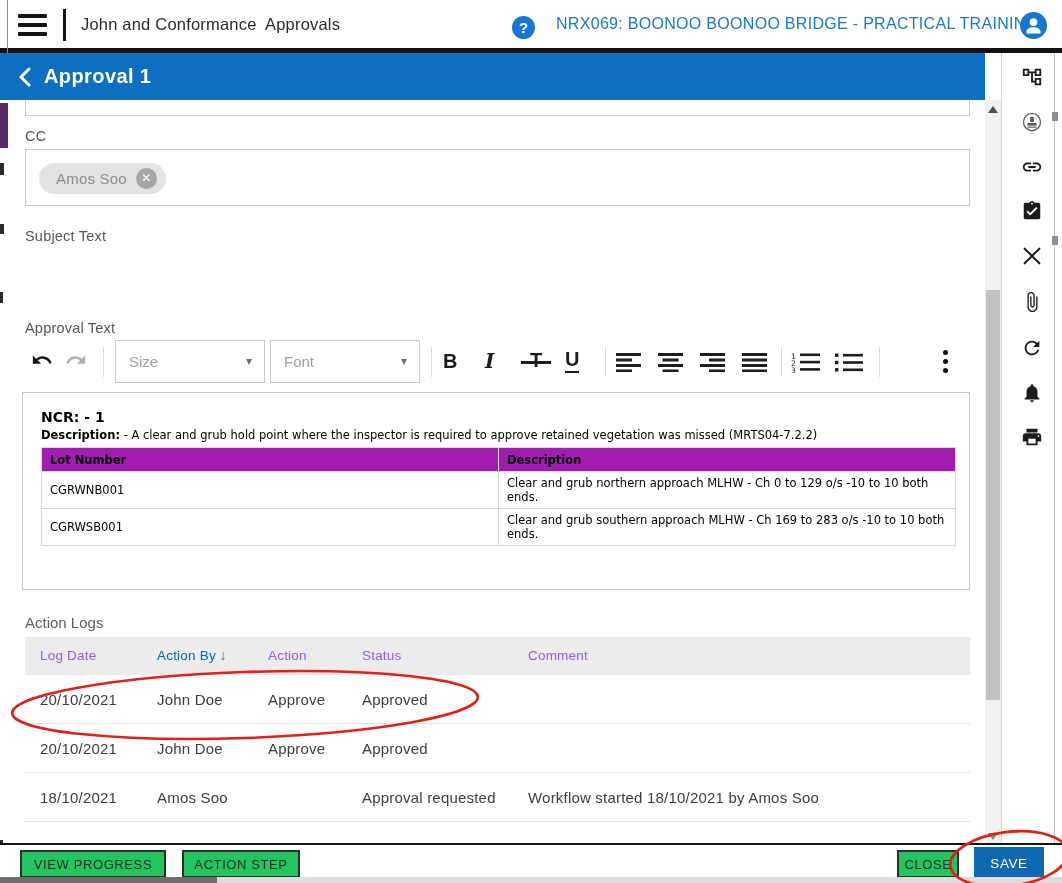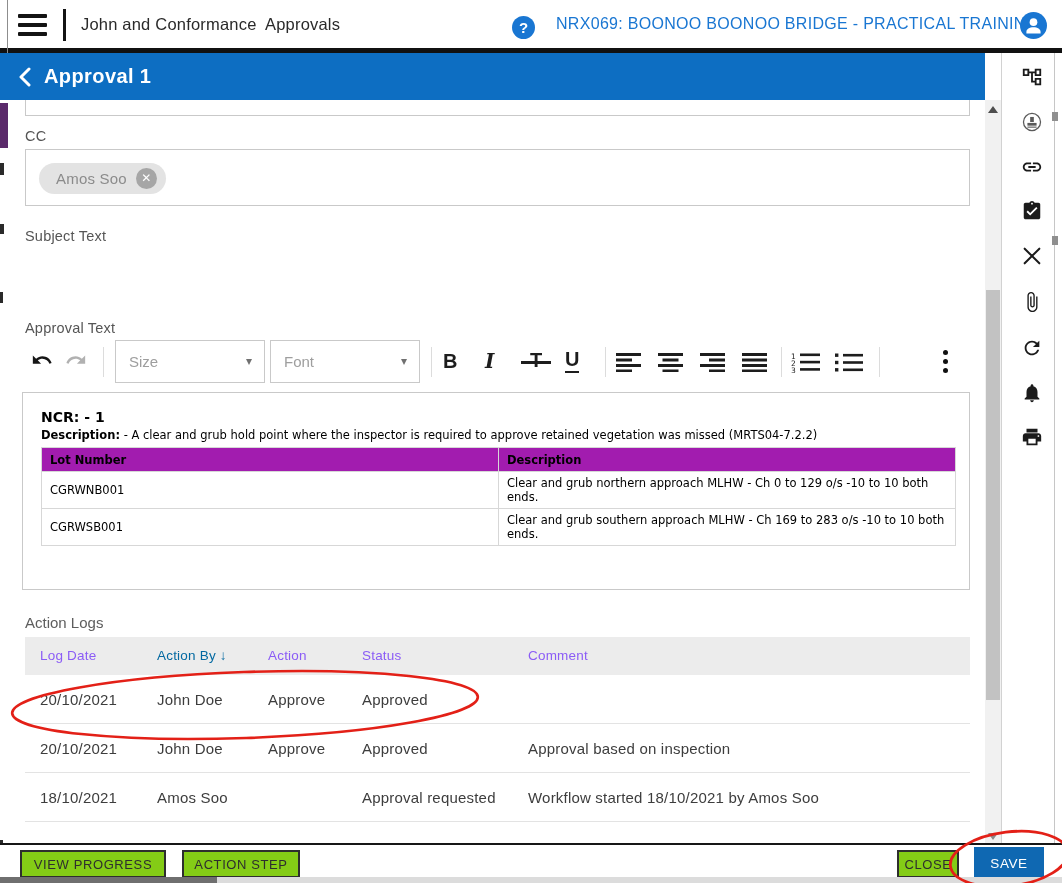--- a/index.html
+++ b/index.html
@@ -76,21 +76,21 @@
   .al-title { left:25px; top:614px; font-size:15px; color:#5d5d5d; }
   .al-head { left:25px; top:637px; width:945px; height:38px; background:#ececec; }
   .al-hcell { position:absolute; top:0; line-height:38px; font-size:13.5px; color:#8b5cf6; letter-spacing:.2px; cursor:pointer; }
   .al-hcell.sorted { color:#0369a1; }
   .al-row { left:25px; width:945px; height:49px; background:#fff; border-bottom:1px solid #e3e3e3; }
   .al-cell { position:absolute; top:0; line-height:49px; font-size:15px; color:#3d3d3d; letter-spacing:.2px; white-space:nowrap; }
 
   
   .footer-line { left:0; top:843px; width:1062px; height:2px; background:#161616; }
   .footer { left:0; top:845px; width:1062px; height:32px; background:#fff; }
-  .ftr-btn { position:absolute; top:5px; height:28px; background:#84cc16; border:2px solid #2e2e2e; color:#2e2e2e;
+  .ftr-btn { position:absolute; top:5px; height:28px; background:#22c55e; border:2px solid #2e2e2e; color:#2e2e2e;
     font-family:"Liberation Sans",sans-serif; font-size:13px; letter-spacing:.6px; text-align:center; cursor:pointer; }
   .save-btn { position:absolute; left:974px; top:2px; width:70px; height:32px; background:#0f68b2; border:none;
     color:#fff; font-family:"Liberation Sans",sans-serif; font-size:13.5px; letter-spacing:.6px; cursor:pointer; }
 
   
   .v-track { left:985px; top:100px; width:16px; height:745px; background:#f1f1f1; }
   .v-thumb { left:986px; top:290px; width:14px; height:410px; background:#c2c2c2; cursor:grab; }
   .tri-up { width:0; height:0; border-left:5px solid transparent; border-right:5px solid transparent; border-bottom:7px solid #4d4d4d; }
   .tri-down { width:0; height:0; border-left:5px solid transparent; border-right:5px solid transparent; border-top:7px solid #8a8a8a; }
   .h-track { left:0; top:877px; width:1062px; height:6px; background:#dcdcdc; }
@@ -340,21 +340,20 @@
     <span class="al-cell" style="left:132px">John Doe</span>
     <span class="al-cell" style="left:243px">Approve</span>
     <span class="al-cell" style="left:337px">Approved</span>
     <span class="al-cell" style="left:503px"></span>
   </div>
   <div class="abs al-row" style="top:724px">
     <span class="al-cell" style="left:15px">20/10/2021</span>
     <span class="al-cell" style="left:132px">John Doe</span>
     <span class="al-cell" style="left:243px">Approve</span>
     <span class="al-cell" style="left:337px">Approved</span>
-    <span class="al-cell" style="left:503px">Approval based on inspection</span>
   </div>
   <div class="abs al-row" style="top:773px">
     <span class="al-cell" style="left:15px">18/10/2021</span>
     <span class="al-cell" style="left:132px">Amos Soo</span>
     <span class="al-cell" style="left:243px"></span>
     <span class="al-cell" style="left:337px">Approval requested</span>
     <span class="al-cell" style="left:503px">Workflow started 18/10/2021 by Amos Soo</span>
   </div>
 
   <div class="abs v-track"></div>

